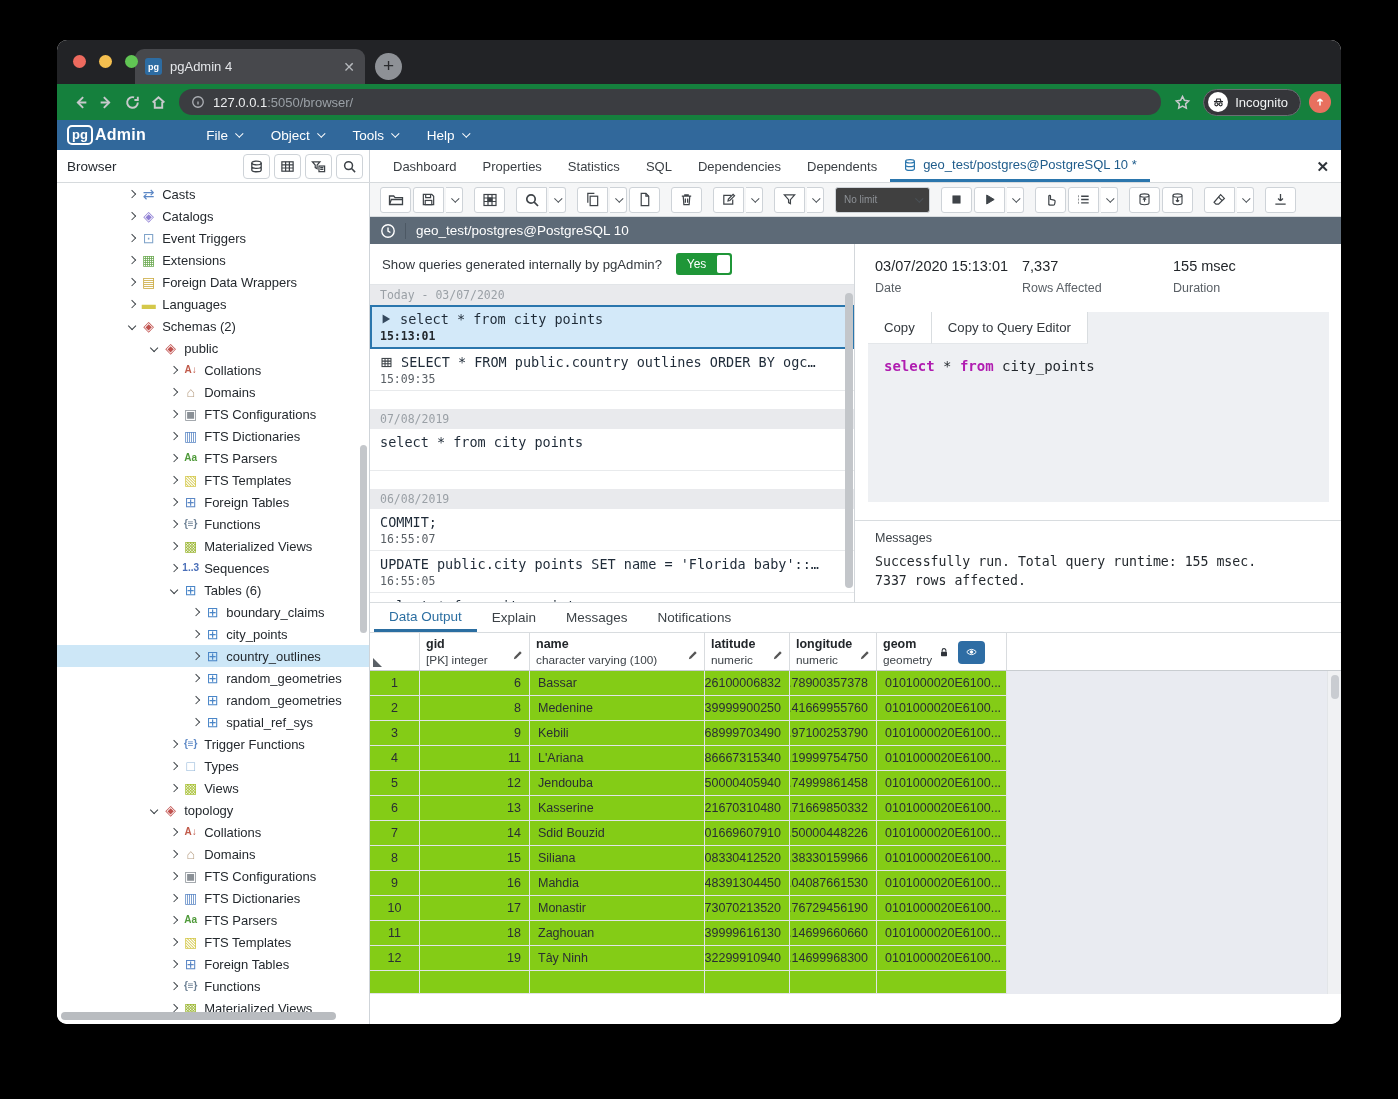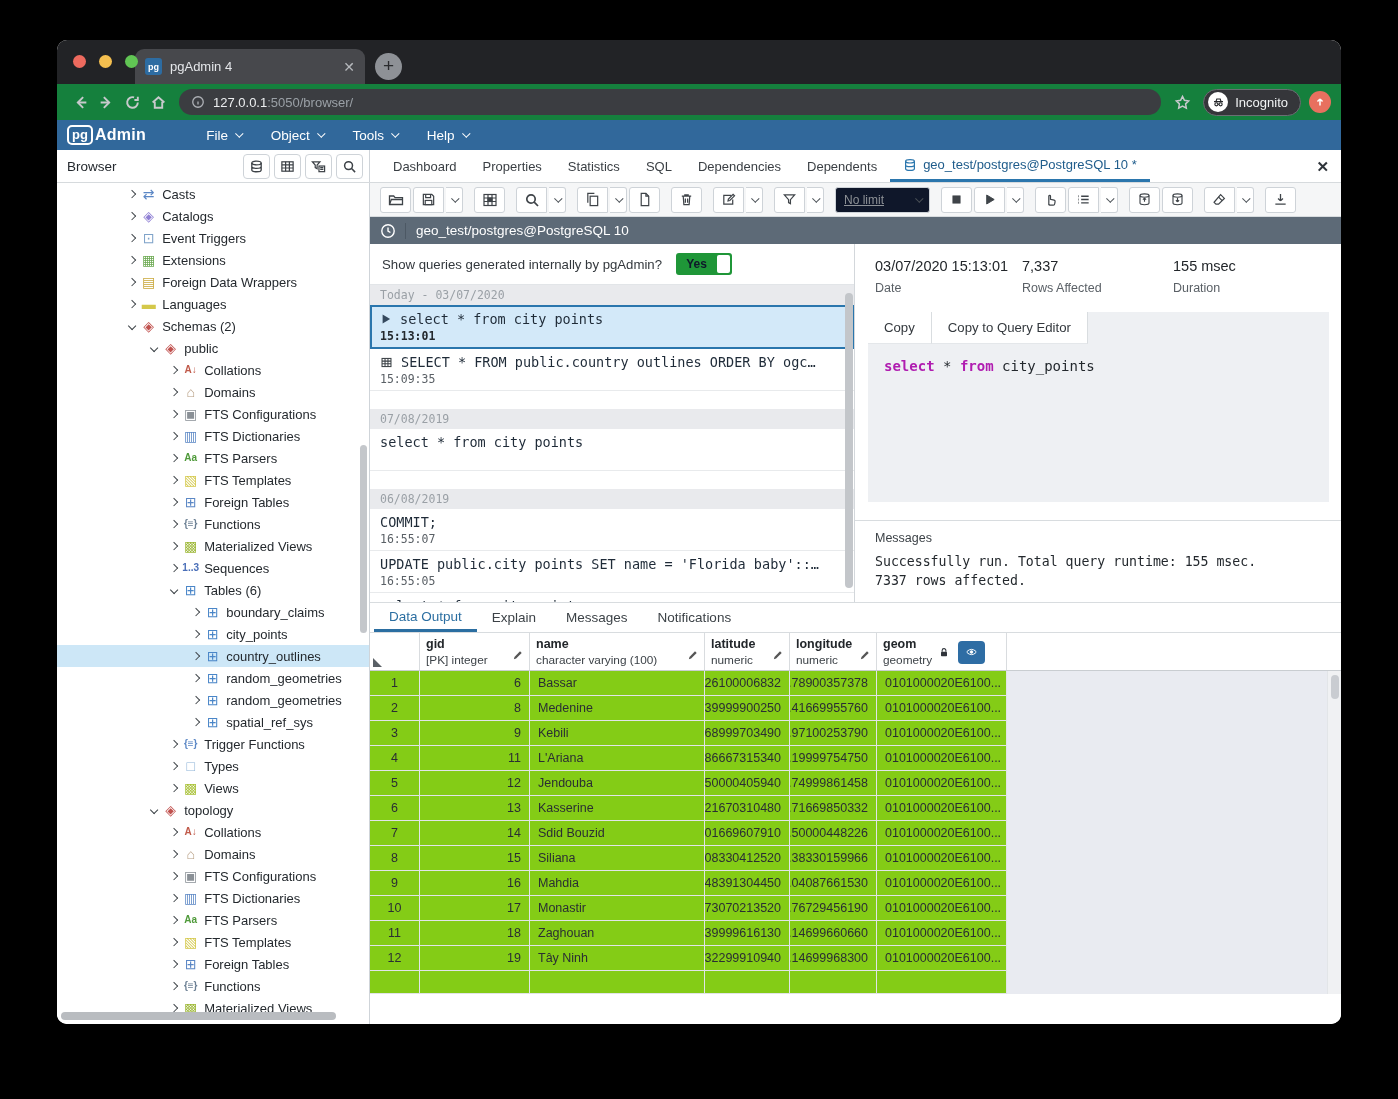--- a/index.html
+++ b/index.html
@@ -64,37 +64,37 @@
   .hscroll { position:absolute; left:4px; bottom:4px; width:275px; height:8px; background:#b9bcc0; border-radius:4px; }
 
   
   .main { flex:1; display:flex; flex-direction:column; background:#fff; }
   .qtbar { height:34px; background:#f5f6f7; border-bottom:1px solid #d8dcdf; display:flex; align-items:center; padding:0 10px; gap:2px; }
   .tb { height:26px; min-width:31px; background:#fff; border:1px solid #ced3d8; border-radius:3px; display:flex; align-items:center; justify-content:center; }
   .tb svg { stroke:#3f4449; }
   .tb.cr { min-width:17px; border-left:none; border-radius:0 3px 3px 0; }
   .tb.hascr { border-radius:3px 0 0 3px; }
   .tb-gap { width:7px; }
-  .limit { width:95px; height:26px; background:#0f172a; border:1px solid #ced3d8; border-radius:3px; display:flex; align-items:center; justify-content:space-between; padding:0 8px; color:#8d9196; font-size:12px;text-decoration:underline; }
+  .limit { width:95px; height:26px; background:#404040; border:1px solid #ced3d8; border-radius:3px; display:flex; align-items:center; justify-content:space-between; padding:0 8px; color:#8d9196; font-size:10px; }
 
   .connbar { height:27px; background:#5d6a77; display:flex; align-items:center; color:#fff; }
   .connbar .cicon { width:36px; display:flex; justify-content:center; border-right:1px solid #4c5864; }
   .connbar .clabel { font-size:13.5px; padding-left:10px; }
 
   .subtabs { height:30px; border-bottom:1px solid #d8dcdf; display:flex; padding-left:4px; background:#fff; }
   .stab { display:flex; align-items:center; padding:0 15px; font-size:13.5px; color:#3c4247; }
   .stab.active { color:#2b6ea1; border-bottom:3px solid #2b6ea1; }
 
   
   .qh-row { height:358px; display:flex; }
   .qh-left { width:485px; border-right:1px solid #d3d7db; display:flex; flex-direction:column; }
   .toggle-row { height:40px; display:flex; align-items:center; padding:0 12px; gap:14px; }
   .toggle-q { font-size:13.2px; color:#33383d; }
   .toggle { width:56px; height:22px; border-radius:3px; background:#1f9638; display:flex; align-items:center; }
-  .toggle .yes { flex:1; text-align:center; color:#0f172a; font-size:12px; font-weight:bold; }
+  .toggle .yes { flex:1; text-align:center; color:#ffffff; font-size:12px; font-weight:normal; }
   .toggle .knob { width:13px; height:18px; background:#fff; border-radius:2px; margin-right:2px; }
   .qh-list { flex:1; overflow:hidden; position:relative; border-top:1px solid #e2e5e8; }
   .g-head { height:20px; background:#e9eaed; color:#9aa0a6; font-family:"DejaVu Sans Mono",monospace; font-size:11.5px; display:flex; align-items:center; padding:0 10px; }
   .entry { height:42px; padding:5px 10px 0; border-bottom:1px solid #e8eaec; background:#fff; }
   .entry .sqlline { display:flex; align-items:center; gap:8px; font-family:"DejaVu Sans Mono",monospace; font-size:13.5px; color:#1f2b38; white-space:nowrap; overflow:hidden; }
   .entry .time { font-family:"DejaVu Sans Mono",monospace; font-size:11.5px; color:#5a6066; margin-top:2px; }
   .entry.sel { height:44px; background:#d3e9f9; border:2px solid #2a76ad; padding:4px 8px 0; }
   .entry.sel .time { font-weight:bold; color:#23282d; }
   .gap { height:18px; background:#fff; }
   .qh-scroll { position:absolute; right:1px; top:8px; width:8px; height:295px; background:#c3c6ca; border-radius:4px; }

